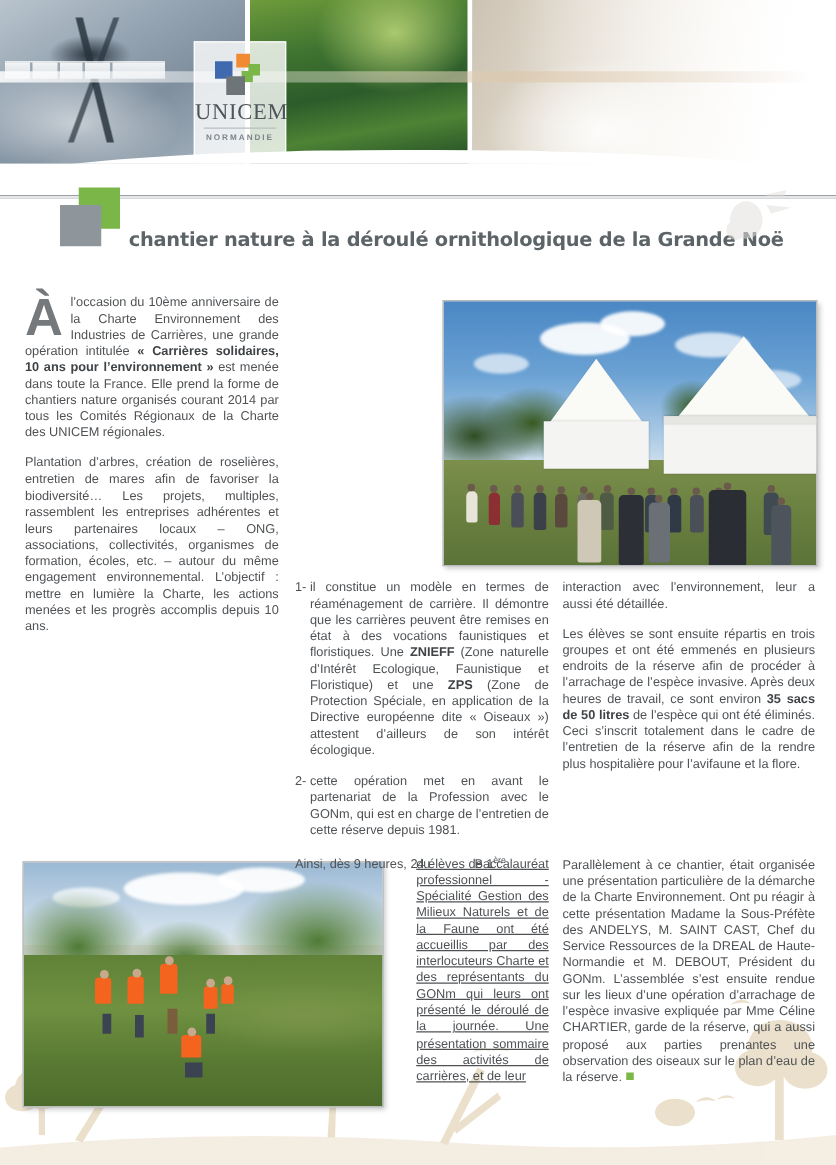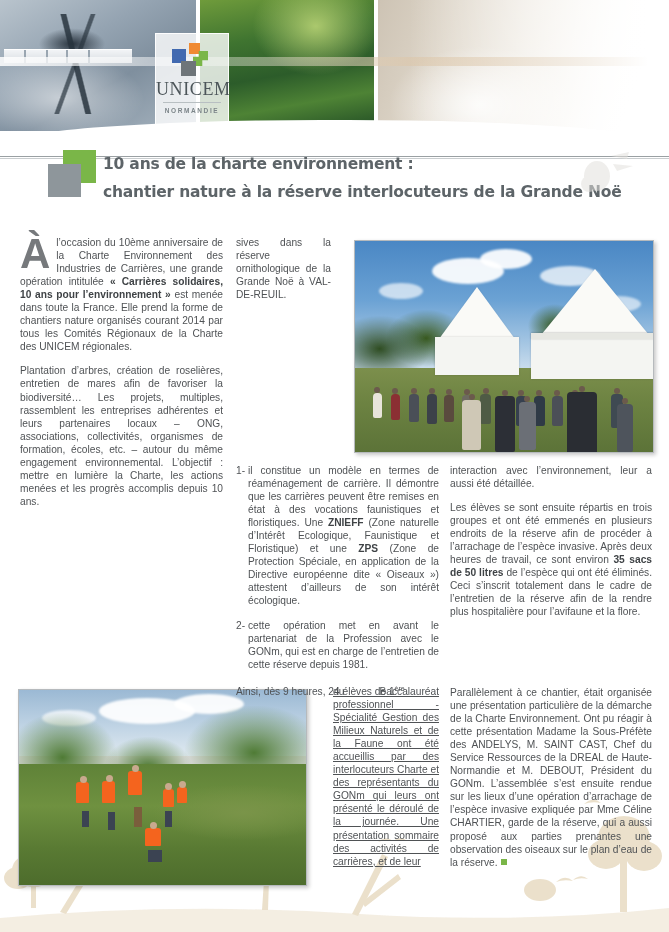--- a/index.html
+++ b/index.html
@@ -319,22 +319,21 @@
     <div class="logo-name">UNICEM</div>
     <div class="logo-rule"></div>
     <div class="logo-sub">NORMANDIE</div>
   </div>
 
   <div class="title-wrap">
     <div class="title-rule-top"></div>
     <div class="title-rule-top2"></div>
     <div class="sq-green"></div>
     <div class="sq-gray"></div>
-    <div class="title-line title-1">10 ans de la charte environnement :</div>
-    <div class="title-line title-2">chantier nature à la réserve interlocuteurs de la Grande Noë</div>
+    <div class="title-line title-2">chantier nature à la déroulé ornithologique de la Grande Noë</div>
     <svg class="title-bird" viewBox="0 0 58 44">
       <g fill="#e3e1dd">
         <ellipse cx="20" cy="26" rx="13" ry="15"></ellipse>
         <ellipse cx="12" cy="34" rx="8" ry="8"></ellipse>
         <path d="M34 6 L52 2 L50 9 Z"></path>
         <path d="M36 14 L56 16 L40 21 Z"></path>
       </g>
     </svg>
   </div>
 
@@ -404,21 +403,20 @@
       <div class="vest" style="left:44%;bottom:20%;width:16px;height:18px;"></div>
     </div>
   </div>
 
   <div class="col" id="col1">
     <p><span class="dropcap">À</span><span> l’occasion du 10ème anniversaire de la Charte Environnement des Industries de Carrières, une grande opération intitulée </span><b>« Carrières solidaires, 10 ans pour l’environnement »</b><span> est menée dans toute la France. Elle prend la forme de chantiers nature organisés courant 2014 par tous les Comités Régionaux de la Charte des UNICEM régionales.</span></p>
     <p>Plantation d’arbres, création de roselières, entretien de mares afin de favoriser la biodiversité… Les projets, multiples, rassemblent les entreprises adhérentes et leurs partenaires locaux – ONG, associations, collectivités, organismes de formation, écoles, etc. – autour du même engagement environnemental. L’objectif : mettre en lumière la Charte, les actions menées et les progrès accomplis depuis 10 ans.</p>
   </div>
 
   <div class="col" id="col2a">
-    <p>sives dans la réserve ornithologique de la Grande Noë à VAL-DE-REUIL.</p>
   </div>
 
   <div class="col" id="col2b">
     <div class="li">
       <span class="num">1-</span>
       <span class="body" style="text-indent:0">
         <span>il constitue un modèle en termes de réaménagement de carrière. Il démontre que les carrières peuvent être remises en état à des vocations faunistiques et floristiques. Une </span><b>ZNIEFF</b><span> (Zone naturelle d’Intérêt Ecologique, Faunistique et Floristique) et une </span><b>ZPS</b><span> (Zone de Protection Spéciale, en application de la Directive européenne dite « Oiseaux ») attestent d’ailleurs de son intérêt écologique.</span>
       </span>
     </div>
     <div class="li">

